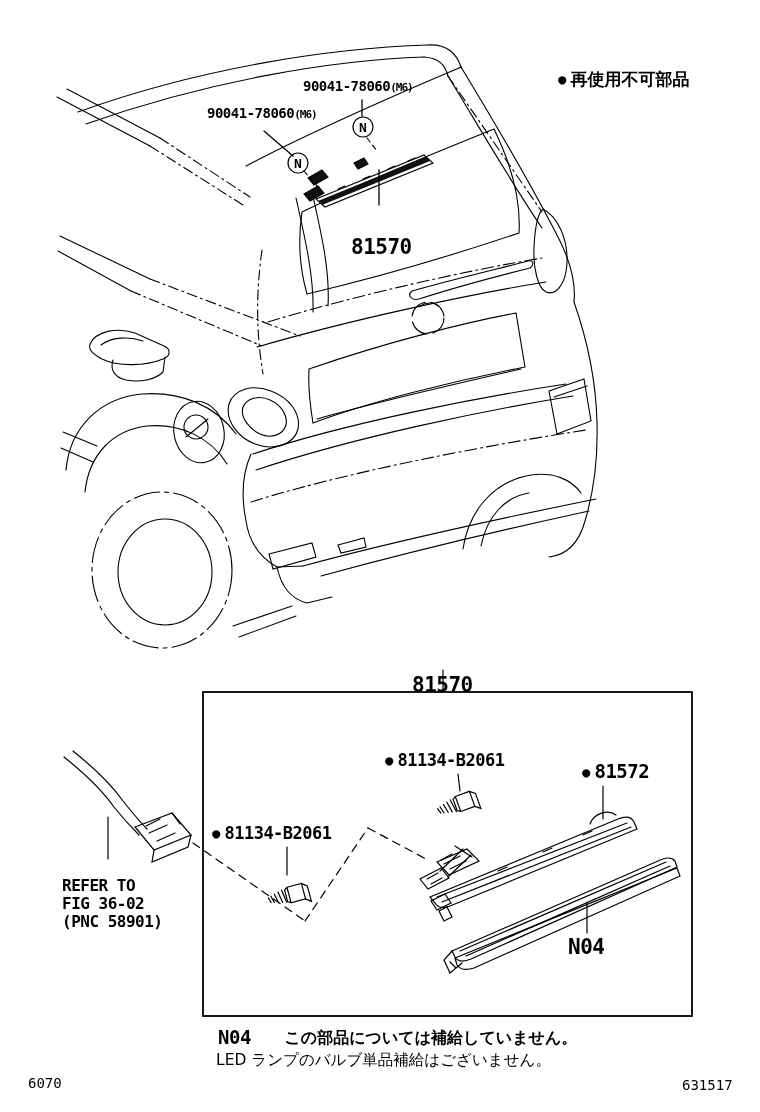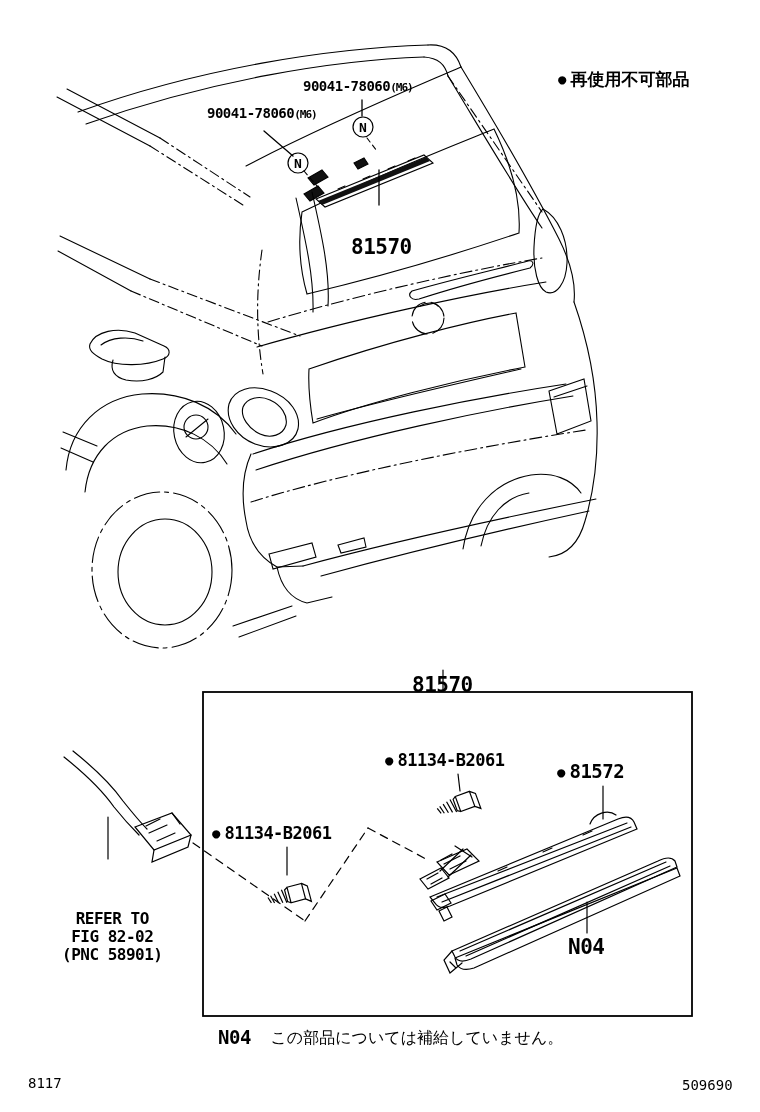--- a/index.html
+++ b/index.html
@@ -176,35 +176,38 @@
     <span class="pn pn-md">90041-78060</span><span class="size-suffix">(M6)</span>
   </div>
 
   <div class="lbl pn pn-lg" style="left:351px;top:206px;">81570</div>
 
   <div class="lbl pn pn-lg" style="left:412px;top:644px;">81570</div>
 
   <div class="lbl" style="left:385px;top:752px;">
     <span class="dot">●</span><span class="pn pn-sm">81134-B2061</span>
   </div>
-  <div class="lbl" style="left:557px;top:762px;">
+  <div class="lbl" style="left:582px;top:762px;">
     <span class="dot">●</span><span class="pn" style="font-size:19px;">81572</span>
   </div>
   <div class="lbl" style="left:212px;top:825px;">
     <span class="dot">●</span><span class="pn pn-sm">81134-B2061</span>
   </div>
   <div class="lbl pn" style="left:568px;top:937px;font-size:21px;">N04</div>
 
-  <div class="lbl refer" style="left:62px;top:910px;text-align:center;">
+  <div class="lbl refer" style="left:62px;top:877px;">
     <div>REFER TO</div>
-    <div>FIG 82-02</div>
+    <div>FIG 36-02</div>
     <div>(PNC 58901)</div>
   </div>
 
   <div class="note-line" style="left:218px;top:1026px;">
     <span class="pn" style="font-size:19px;vertical-align:-1px;">N04</span>
-    <span class="jp" style="font-size:16px;margin-left:10px;font-weight:normal;">この部品については補給していません。</span>
-  </div>
-
-  <div class="lbl footer" style="left:28px;top:1076px;">8117</div>
-  <div class="lbl footer" style="left:682px;top:1078px;">509690</div>
+    <span class="jp" style="font-size:16px;margin-left:24px;font-weight:bold;">この部品については補給していません。</span>
+  </div>
+  <div class="note-line" style="left:216px;top:1050px;">
+    <span class="jp" style="font-size:15.5px;font-weight:normal;">LED ランプのバルブ単品補給はございません。</span>
+  </div>
+
+  <div class="lbl footer" style="left:28px;top:1076px;">6070</div>
+  <div class="lbl footer" style="left:682px;top:1078px;">631517</div>
 
 </div>
 
 </body></html>

